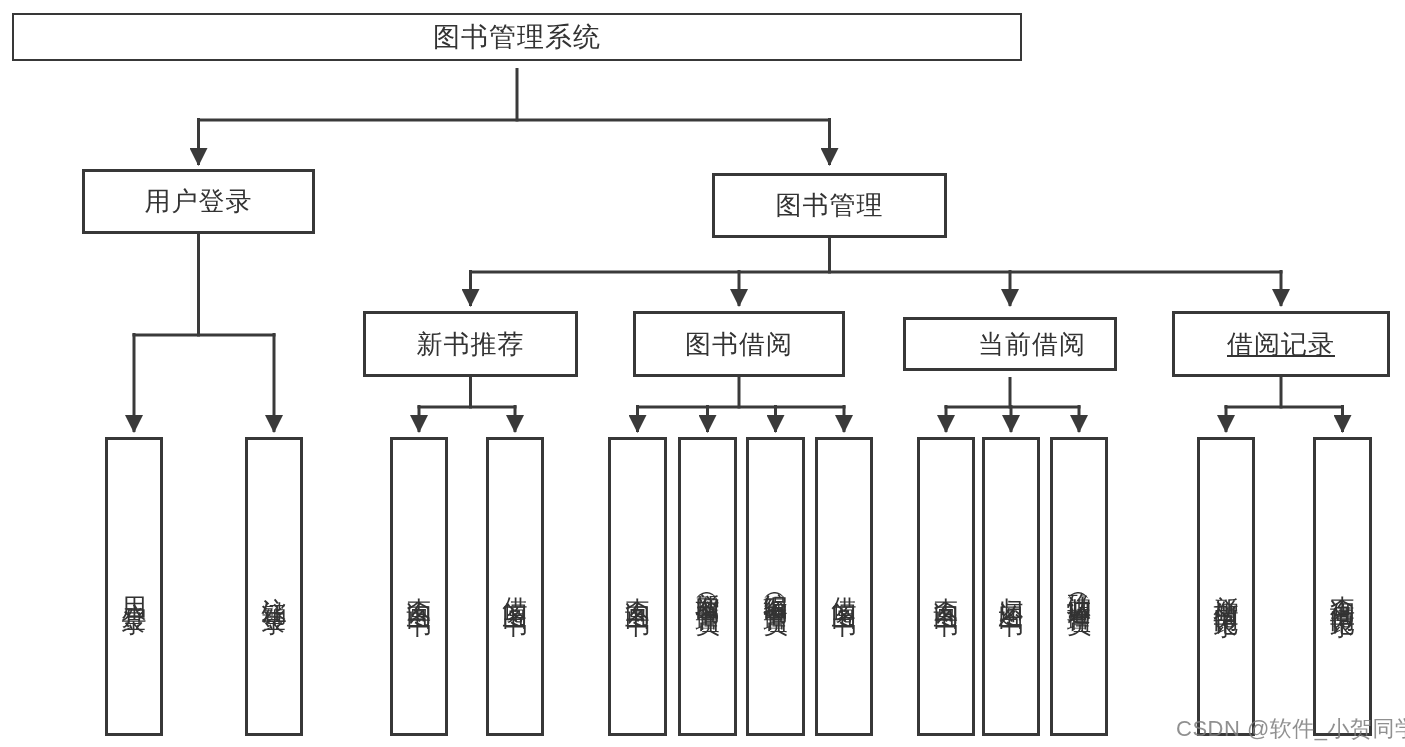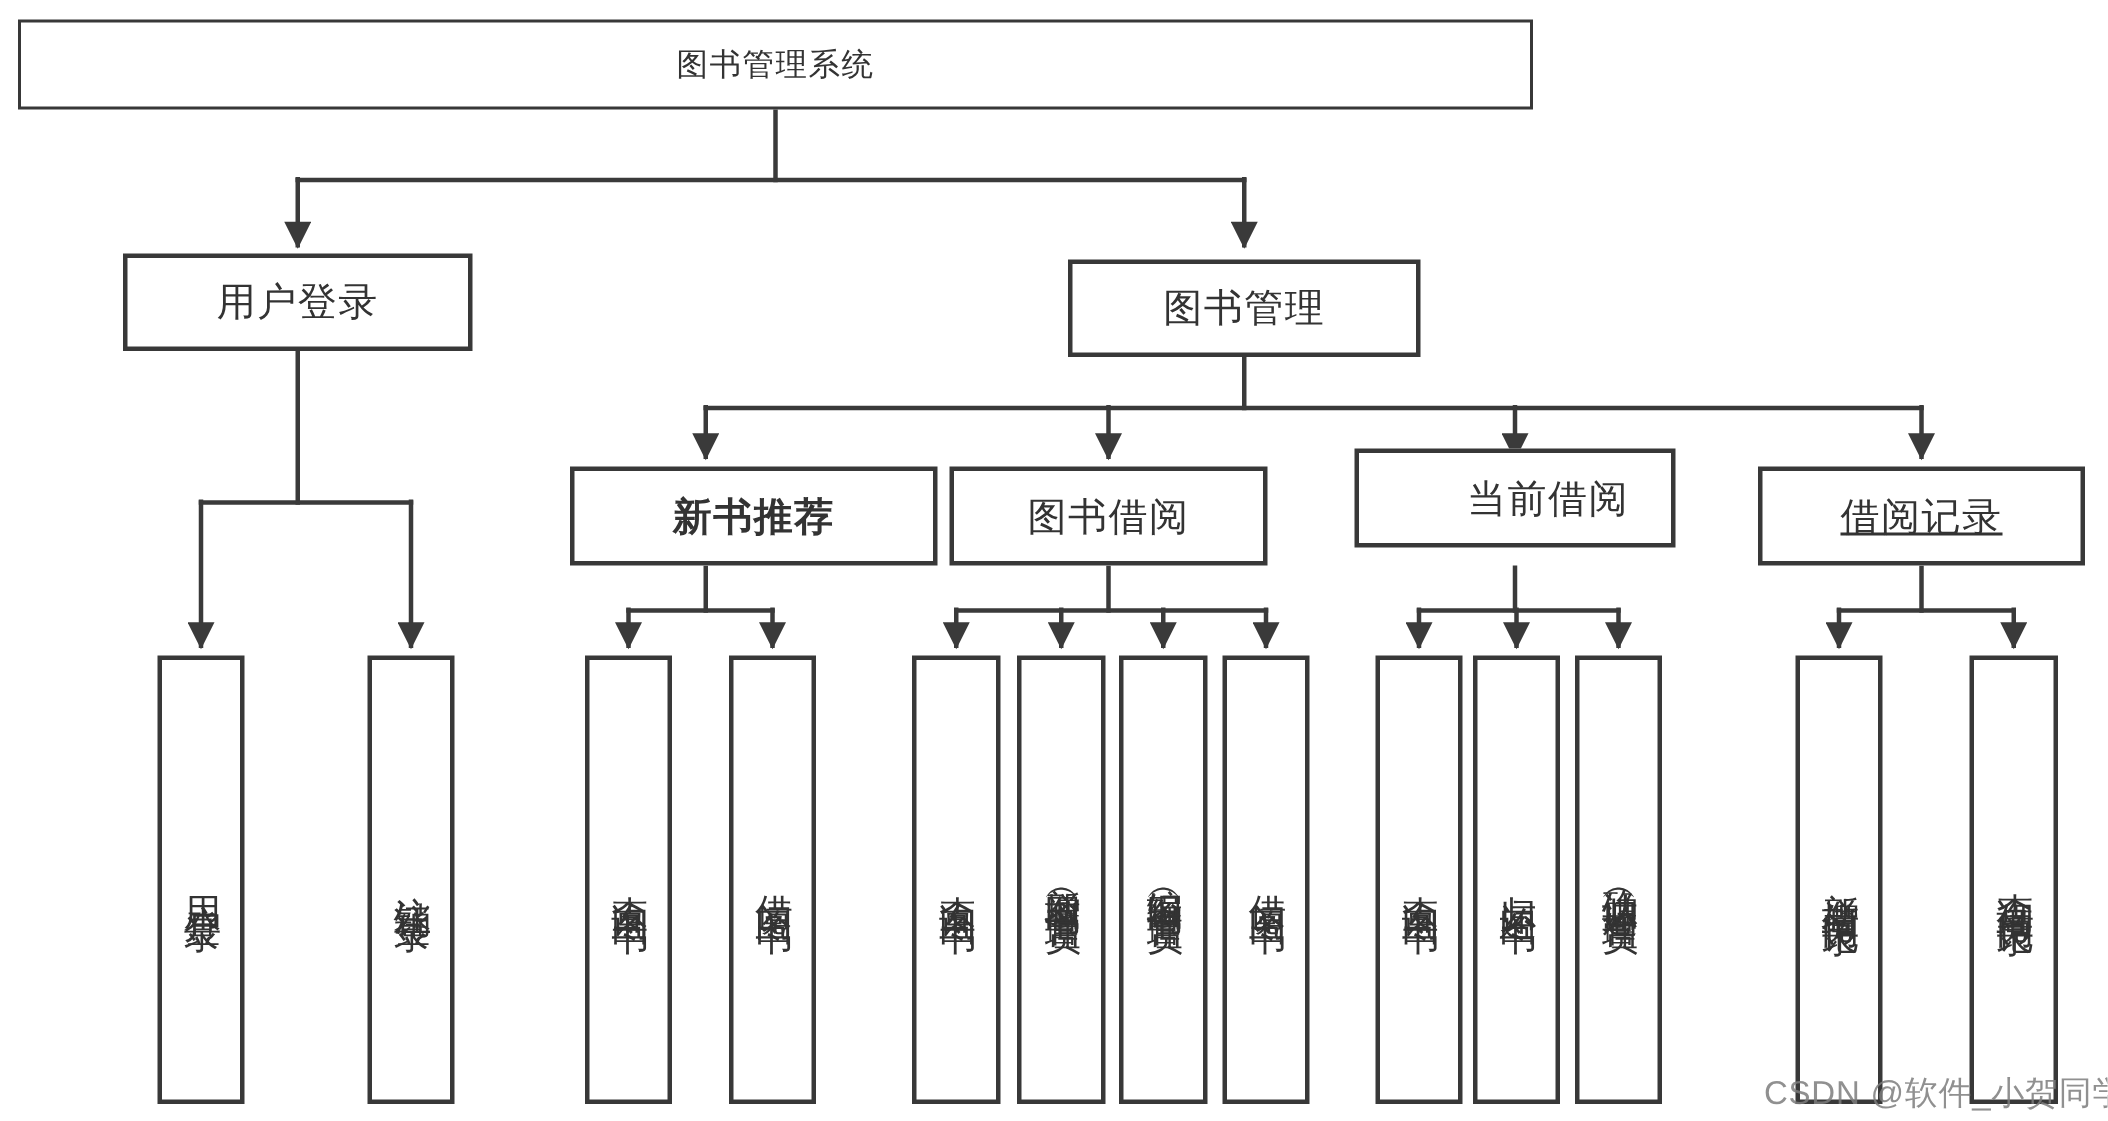--- a/index.html
+++ b/index.html
@@ -30,23 +30,23 @@
     border: 3px solid #383838;
     display: flex;
     align-items: center;
     justify-content: center;
     font-size: 26px;
     color: #333333;
     letter-spacing: 1px;
     white-space: nowrap;
   }
   .root-box {
-    left: 12px; top: 13px; width: 1010px; height: 60px;
+    left: 12px; top: 13px; width: 1010px; height: 48px;
     border-width: 2px;
-    font-size: 21px;
+    font-size: 27px;
   }
   .vbox {
     position: absolute;
     box-sizing: border-box;
     top: 437px;
     height: 299px;
     background: #ffffff;
     border: 3px solid #383838;
     display: flex;
     align-items: center;
@@ -58,23 +58,23 @@
     writing-mode: vertical-rl;
     text-orientation: mixed;
     letter-spacing: 5px;
     line-height: 1;
     white-space: nowrap;
   }
   
   .n-user-login  { left: 82px;  top: 169px; width: 233px; height: 65px; }
   .n-book-mgmt   { left: 712px; top: 173px; width: 235px; height: 65px; }
   
-  .n-recommend   { left: 380px;  top: 311px; width: 245px; height: 66px; font-weight: bold; }
+  .n-recommend   { left: 363px;  top: 311px; width: 215px; height: 66px; }
   .n-borrowing   { left: 633px;  top: 311px; width: 212px; height: 66px; }
-  .n-current     { left: 903px;  top: 299px; width: 214px; height: 66px; padding-left: 44px; }
+  .n-current     { left: 903px;  top: 317px; width: 214px; height: 54px; padding-left: 44px; }
   .n-records     { left: 1172px; top: 311px; width: 218px; height: 66px; text-decoration: underline; }
   
   .v1  { left: 105px;  width: 58px; }
   .v2  { left: 245px;  width: 58px; }
   .v3  { left: 390px;  width: 58px; }
   .v4  { left: 486px;  width: 58px; }
   .v5  { left: 608px;  width: 59px; }
   .v6  { left: 678px;  width: 59px; }
   .v7  { left: 746px;  width: 59px; }
   .v8  { left: 815px;  width: 58px; }

